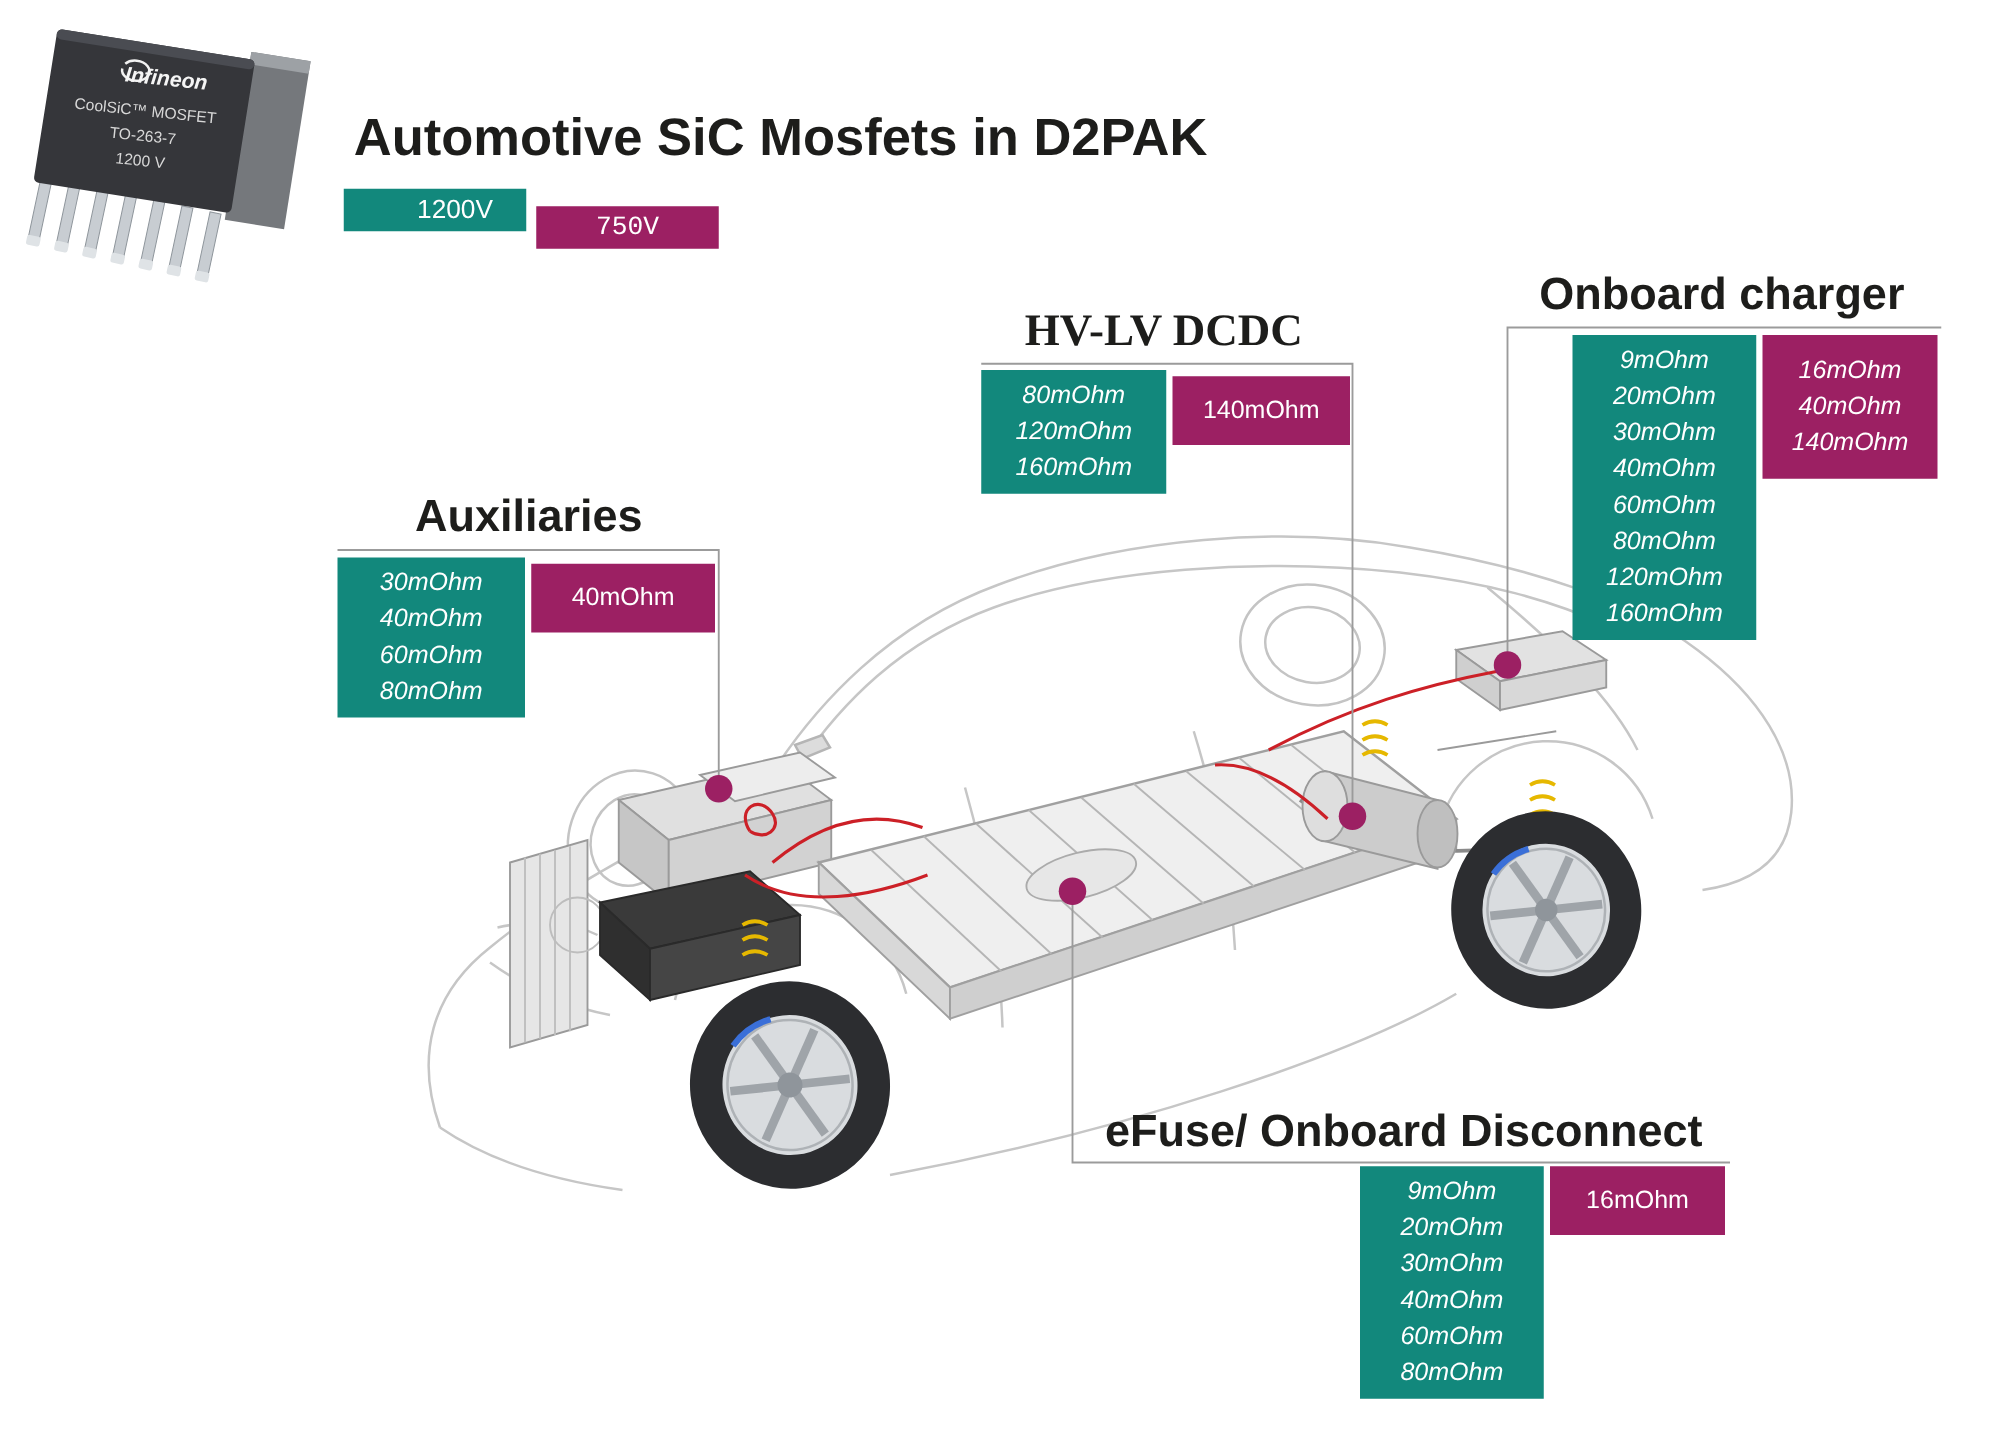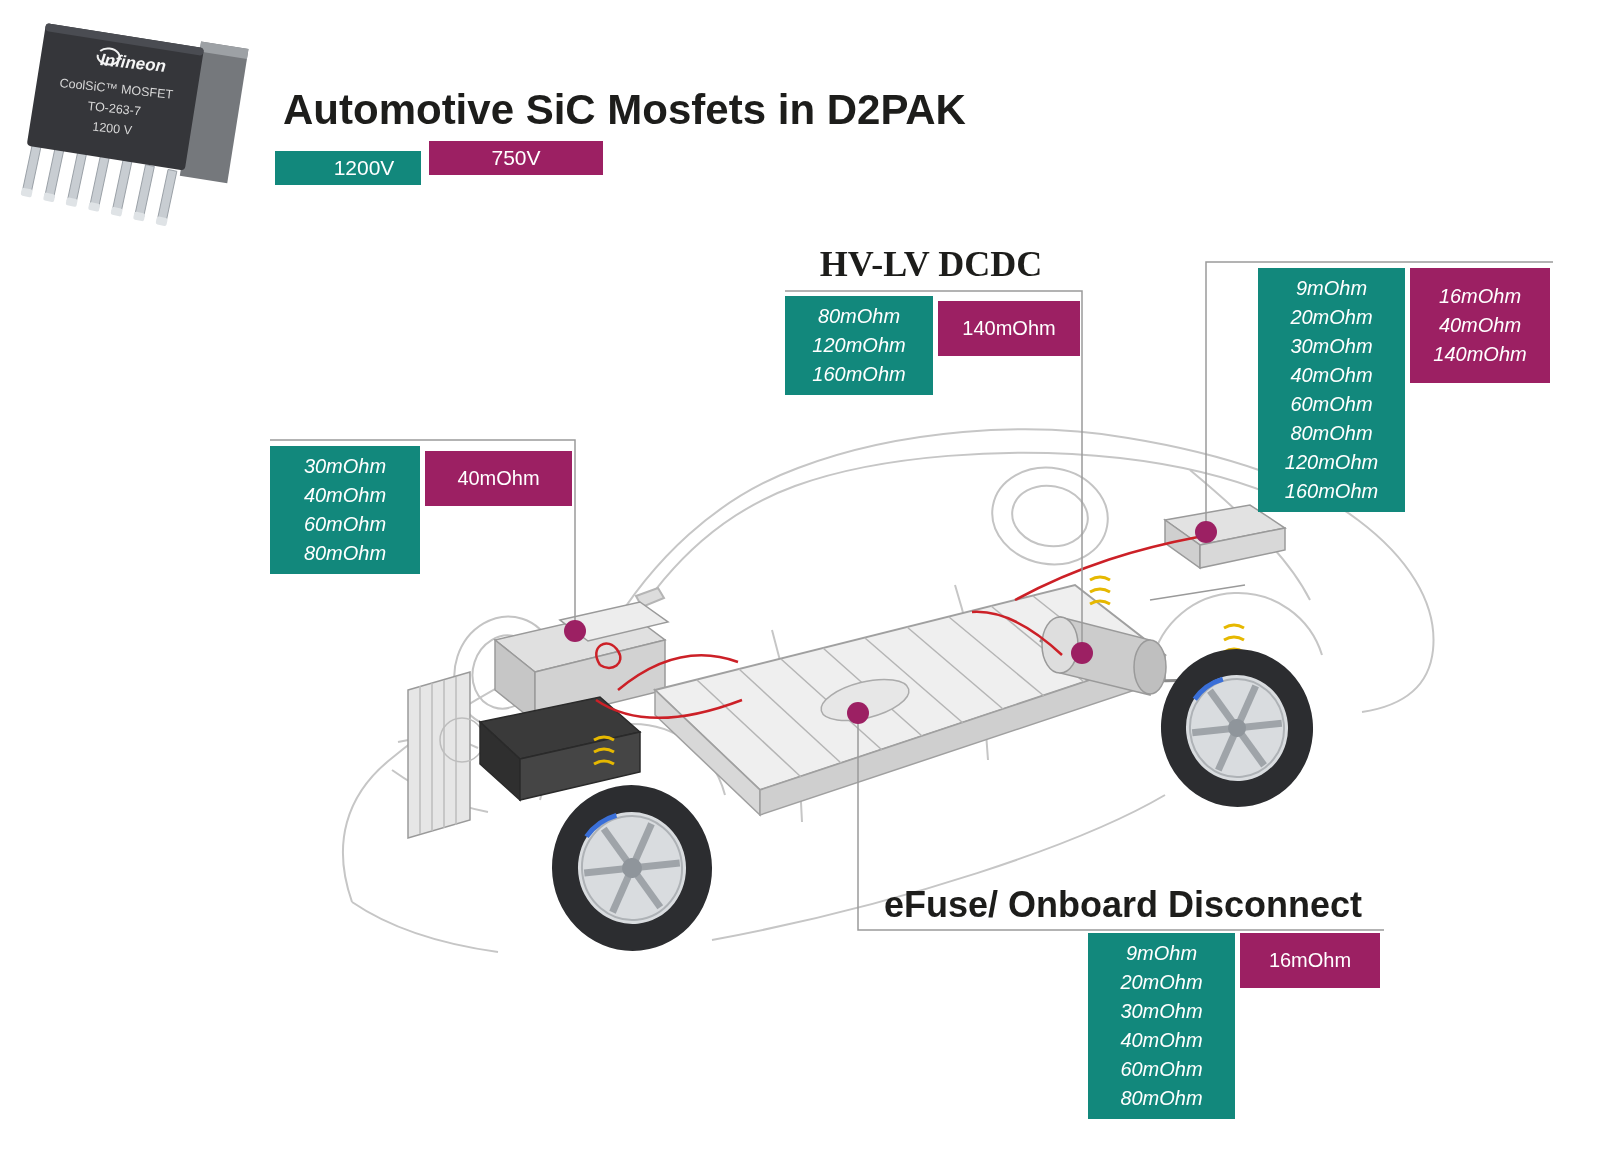--- a/index.html
+++ b/index.html
@@ -190,38 +190,40 @@
         <text x="88" y="32" font-size="17" font-style="italic" font-weight="bold" fill="#f5f5f5">Infineon</text>
         <text x="74" y="58" font-size="12.5" fill="#d8d8d8">CoolSiC™ MOSFET</text>
         <text x="74" y="78" font-size="12.5" fill="#d8d8d8">TO-263-7</text>
         <text x="74" y="98" font-size="12.5" fill="#d8d8d8">1200 V</text>
       </g>
     </g>
   </svg>
 
   <div class="abs page-title" style="left:283px; top:86px;">Automotive SiC Mosfets in D2PAK</div>
   <div class="abs badge teal-bg" style="left:275px; top:151px; width:146px; height:34px;padding-left:32px;">1200V</div>
-  <div class="abs badge magenta-bg" style="left:429px; top:141px; width:174px; height:34px;">750V</div>
-
+  <div class="abs badge magenta-bg" style="left:429px; top:165px; width:146px; height:34px;font-family:Liberation Mono, monospace;">750V</div>
+
+  <div class="abs callout-title" style="left:270px; top:392px; width:306px;">Auxiliaries</div>
   <div class="abs vbox teal-bg" style="left:270px; top:446px; width:150px;">
     <div class="row">30mOhm</div>
     <div class="row">40mOhm</div>
     <div class="row">60mOhm</div>
     <div class="row">80mOhm</div>
   </div>
   <div class="abs single magenta-bg" style="left:425px; top:451px; width:147px; height:55px;">40mOhm</div>
 
   <div class="abs callout-title" style="left:780px; top:243px; width:302px;font-family:Liberation Serif, serif;">HV-LV DCDC</div>
   <div class="abs vbox teal-bg" style="left:785px; top:296px; width:148px;">
     <div class="row">80mOhm</div>
     <div class="row">120mOhm</div>
     <div class="row">160mOhm</div>
   </div>
   <div class="abs single magenta-bg" style="left:938px; top:301px; width:142px; height:55px;">140mOhm</div>
 
+  <div class="abs callout-title" style="left:1200px; top:214px; width:355px;">Onboard charger</div>
   <div class="abs vbox teal-bg" style="left:1258px; top:268px; width:147px;">
     <div class="row">9mOhm</div>
     <div class="row">20mOhm</div>
     <div class="row">30mOhm</div>
     <div class="row">40mOhm</div>
     <div class="row">60mOhm</div>
     <div class="row">80mOhm</div>
     <div class="row">120mOhm</div>
     <div class="row">160mOhm</div>
   </div>

